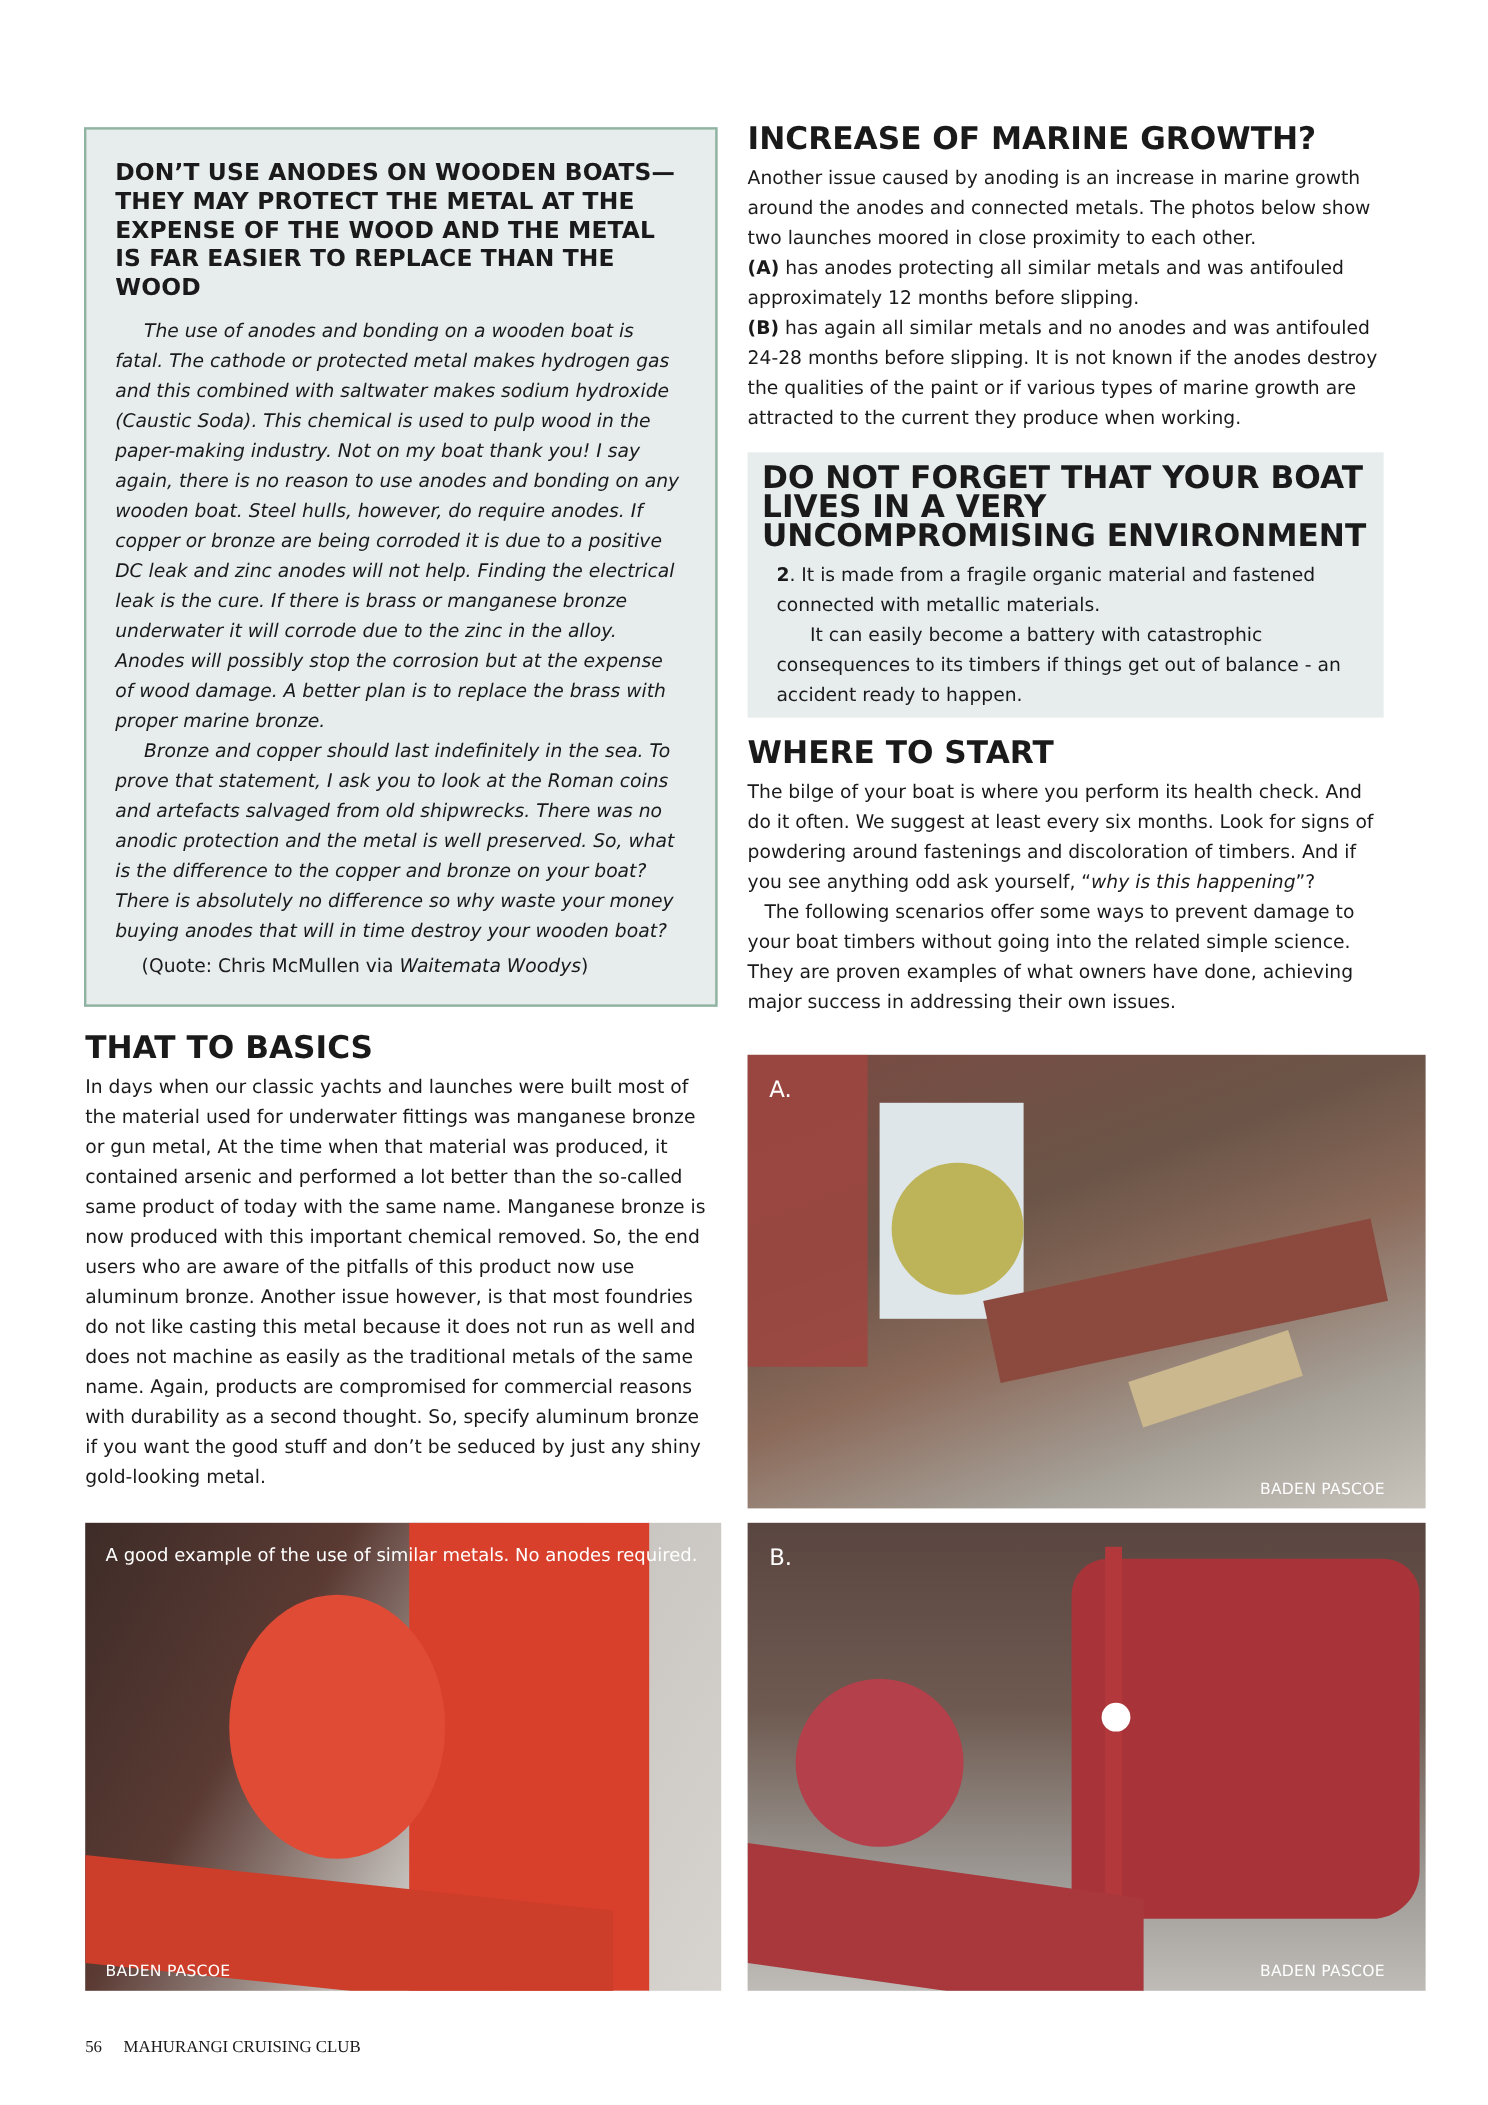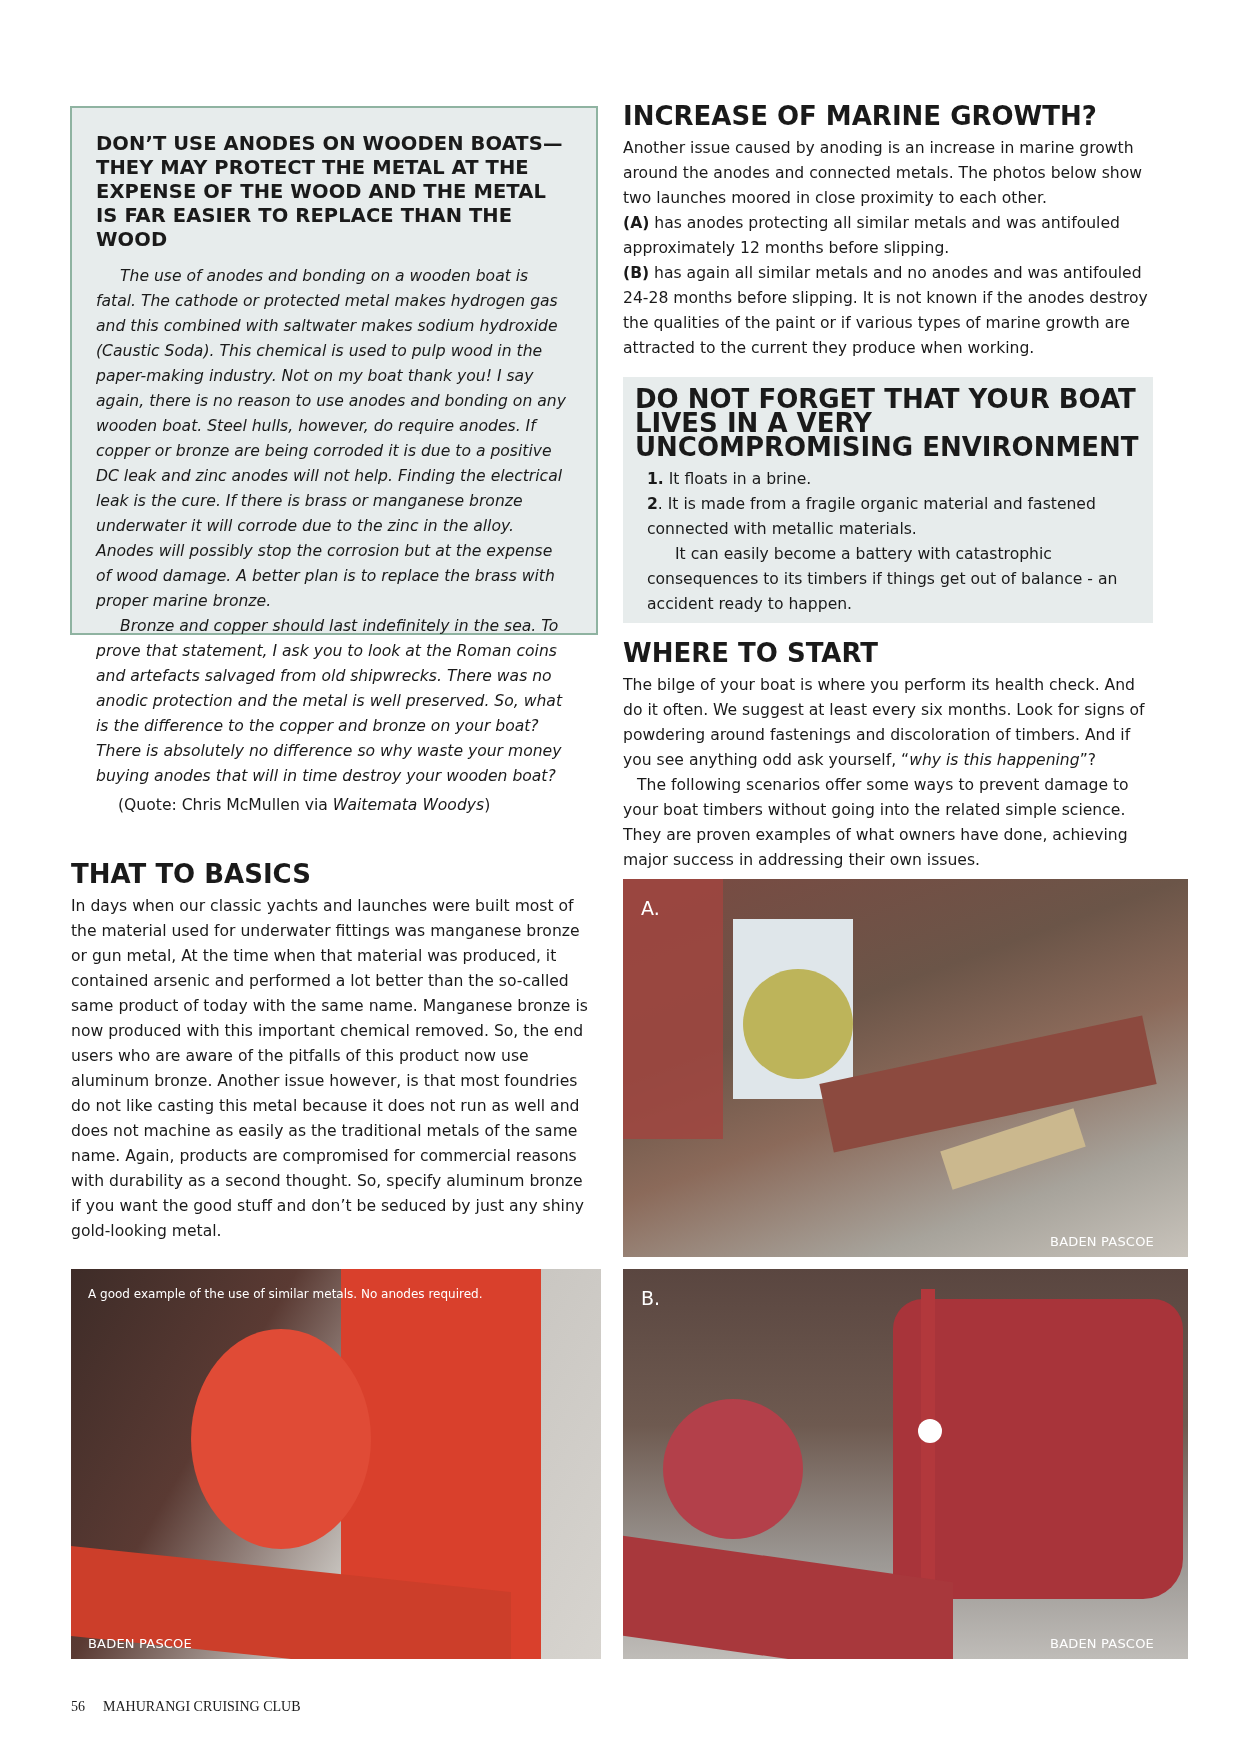--- a/index.html
+++ b/index.html
@@ -1,34 +1,34 @@
 <!DOCTYPE html>
 <html><head>
 <meta charset="utf-8">
 <style>
   html,body{margin:0;padding:0;background:#fff;}
   body{width:1240px;height:1754px;position:relative;overflow:hidden;font-family:"DejaVu Sans",sans-serif;color:#1a1a1a;}
   .abs{position:absolute;}
-  .box-left{left:70px;top:106px;width:528px;height:529px;background:#e7ecec;border:2px solid #8fb3a1;box-sizing:border-box;padding:24px 24px 0 24px;}
+  .box-left{left:70px;top:106px;width:528px;height:733px;background:#e7ecec;border:2px solid #8fb3a1;box-sizing:border-box;padding:24px 24px 0 24px;}
   .box-head{font-weight:bold;font-size:19.5px;line-height:24px;letter-spacing:0.1px;margin:0 0 12px 0;}
   .italic-body{font-style:italic;font-size:15.6px;line-height:25px;}
   .italic-body p{margin:0;text-indent:24px;}
   .quote-line{font-style:normal;font-size:15.6px;line-height:25px;margin-top:4px;padding-left:22px;}
   .sec-head{font-weight:bold;font-size:26px;line-height:24px;margin:0 0 8px 0;}
   .body-text{font-size:15.6px;line-height:25px;}
   .body-text p{margin:0;}
   .right-col{left:623px;top:104px;width:530px;}
   .gray-box{background:#e7ecec;padding:10px 12px 6px 12px;margin:16px 0 18px 0;}
   .gray-box .sec-head{margin-bottom:8px;}
   .list-item{padding-left:12px;}
   .indent{text-indent:28px;}
   .photo{position:absolute;overflow:hidden;}
   .photo-label{position:absolute;color:#fff;font-size:19px;}
   .credit{position:absolute;color:#fff;font-size:13px;letter-spacing:0.2px;}
-  .caption{position:absolute;color:#fff;font-size:12px;}
+  .caption{position:absolute;color:#fff;font-size:15px;}
   .footer{left:71px;top:1699px;font-family:"Liberation Serif",serif;font-size:14px;text-align:center;}
   .footer span{margin-right:18px;}
 </style>
 </head>
 <body>
 
 <div class="abs box-left">
   <h2 class="box-head">DON’T USE ANODES ON WOODEN BOATS—THEY MAY PROTECT THE METAL AT THE EXPENSE OF THE WOOD AND THE METAL IS FAR EASIER TO REPLACE THAN THE WOOD</h2>
   <div class="italic-body">
     <p>The use of anodes and bonding on a wooden boat is fatal. The cathode or protected metal makes hydrogen gas and this combined with saltwater makes sodium hydroxide (Caustic Soda). This chemical is used to pulp wood in the paper-making industry. Not on my boat thank you! I say again, there is no reason to use anodes and bonding on any wooden boat. Steel hulls, however, do require anodes.     If copper or bronze are being corroded it is due to a positive DC leak and zinc anodes will not help. Finding the electrical leak is the cure. If there is brass or manganese bronze underwater it will corrode due to the zinc in the alloy. Anodes will possibly stop the corrosion but at the expense of wood damage. A better plan is to replace the brass with proper marine bronze.</p>
@@ -46,21 +46,20 @@
   <h2 class="sec-head">INCREASE OF MARINE GROWTH?</h2>
   <div class="body-text">
     <p>Another issue caused by anoding is an increase in marine growth around the anodes and connected metals. The photos below show two launches moored in close proximity to each other.</p>
     <p><b>(A)</b><span> has anodes protecting all similar metals and was antifouled approximately 12 months before slipping.</span></p>
     <p><b>(B)</b><span> has again all similar metals and no anodes and was antifouled 24-28 months before slipping. It is not known if the anodes destroy the qualities of the paint or if various types of marine growth are attracted to the current they produce when working.</span></p>
   </div>
 
   <div class="gray-box">
     <h2 class="sec-head">DO NOT FORGET THAT YOUR BOAT LIVES IN A VERY UNCOMPROMISING ENVIRONMENT</h2>
     <div class="body-text">
-      <p class="list-item"><b>1.</b><span> It floats in a brine.</span></p>
       <p class="list-item"><b>2</b><span>. It is made from a fragile organic material and fastened connected with metallic materials.</span></p>
       <p class="list-item indent">It can easily become a battery with catastrophic consequences to its timbers if things get out of balance - an accident ready to happen.</p>
     </div>
   </div>
 
   <h2 class="sec-head">WHERE TO START</h2>
   <div class="body-text">
     <p><span>The bilge of your boat is where you perform its health check. And do it often. We suggest at least every six months. Look for signs of powdering around fastenings and discoloration of timbers. And if you see anything odd ask yourself, “</span><em>why is this happening</em><span>”?</span></p>
     <p class="indent" style="text-indent:14px">The following scenarios offer some ways to prevent damage to your boat timbers without going into the related simple science. They are proven examples of what owners have done, achieving major success in addressing their own issues.</p>
   </div>

